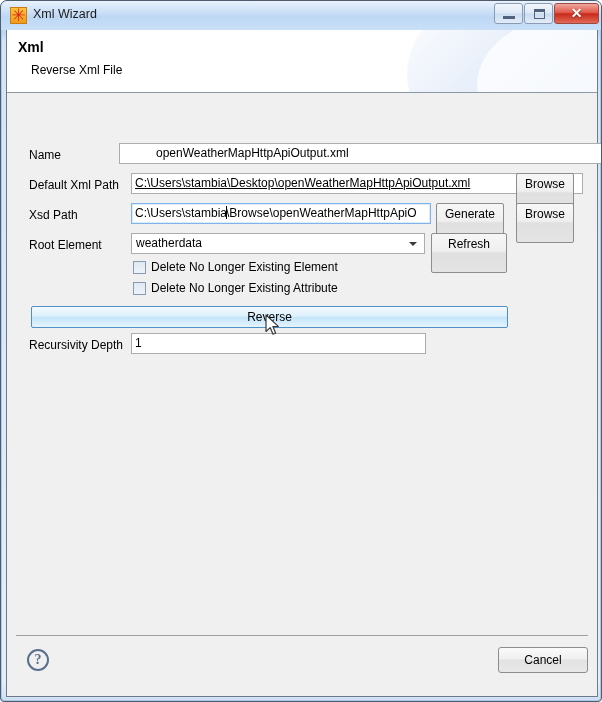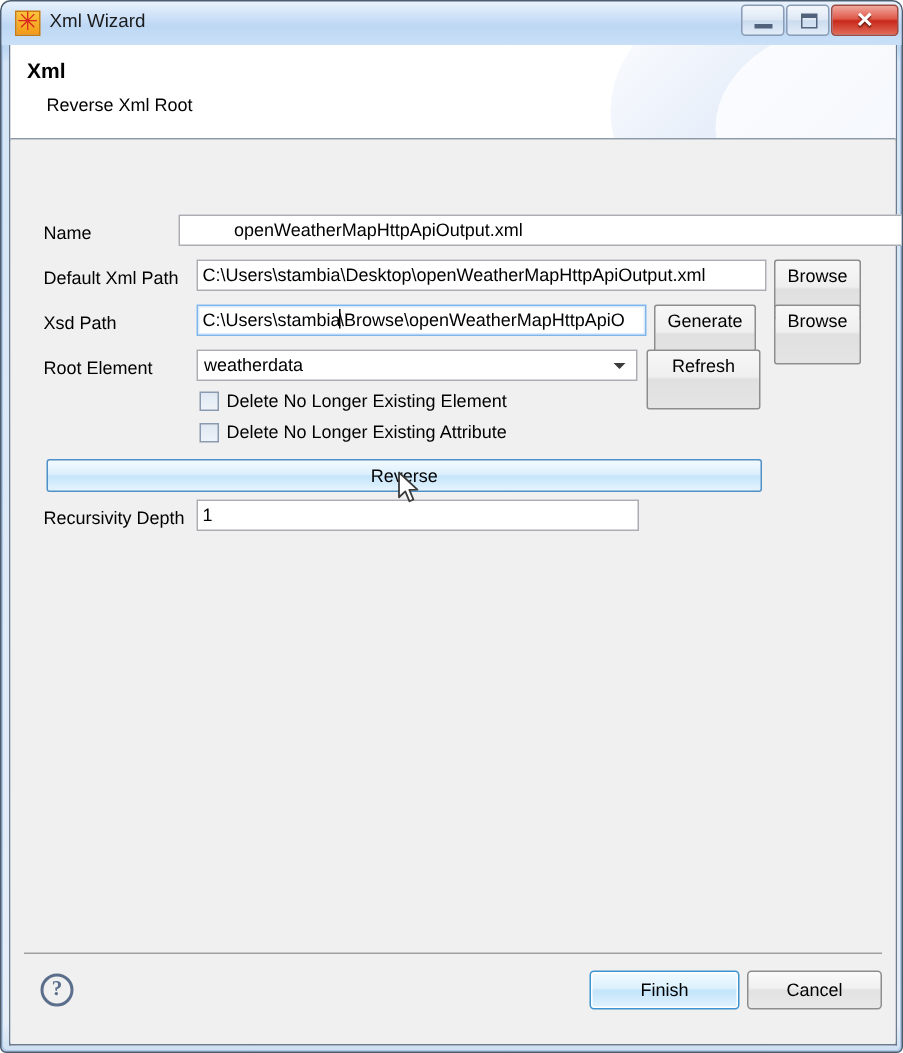--- a/index.html
+++ b/index.html
@@ -383,30 +383,30 @@
       </div>
     </div>
   </div>
 
   <div class="dialog-body">
 
     <div class="banner">
       <div class="banner-deco"></div>
       <div class="banner-deco2"></div>
       <div class="banner-title">Xml</div>
-      <div class="banner-sub">Reverse Xml Root</div>
+      <div class="banner-sub">Reverse Xml File</div>
     </div>
 
     <div class="form-area">
 
       <div class="lbl" style="left:22px; top:54px;">Name</div>
       <div class="txt" style="left:112px; top:49px; width:513px;padding-left:36px;">openWeatherMapHttpApiOutput.xml</div>
 
       <div class="lbl" style="left:22px; top:84px;">Default Xml Path</div>
-      <div class="txt" style="left:124px; top:79px; width:380px;">C:\Users\stambia\Desktop\openWeatherMapHttpApiOutput.xml</div>
+      <div class="txt" style="left:124px; top:79px; width:452px;text-decoration:underline;">C:\Users\stambia\Desktop\openWeatherMapHttpApiOutput.xml</div>
       <div class="btn" style="left:509px; top:79px; width:58px;">Browse</div>
 
       <div class="lbl" style="left:22px; top:114px;">Xsd Path</div>
       <div class="txt focused" style="left:124px; top:109px; width:300px;"><span>C:\Users\stambia</span><span class="caret"></span><span>\Browse\openWeatherMapHttpApiO</span></div>
       <div class="btn" style="left:429px; top:109px; width:68px;">Generate</div>
       <div class="btn" style="left:509px; top:109px; width:58px;">Browse</div>
 
       <div class="lbl" style="left:22px; top:144px;">Root Element</div>
       <div class="combo" style="left:124px; top:139px; width:294px;">
         <span>weatherdata</span>
@@ -429,18 +429,17 @@
       <div class="txt" style="left:124px; top:239px; width:295px;">1</div>
 
       <svg class="cursor" style="left:258px; top:220px;" viewBox="0 0 16 24">
         <path d="M1,1 L1,17.5 L5.2,13.6 L8.0,20.2 L10.6,19.0 L7.9,12.6 L13.3,12.4 Z" fill="#ffffff" stroke="#3a3a3a" stroke-width="1.2" stroke-linejoin="round"></path>
       </svg>
     </div>
 
     <div class="footer">
       <div class="footer-sep"></div>
       <div class="help-icon">?</div>
-      <div class="btn-finish">Finish</div>
       <div class="btn-cancel">Cancel</div>
     </div>
 
   </div>
 </div>
 
 </body></html>

